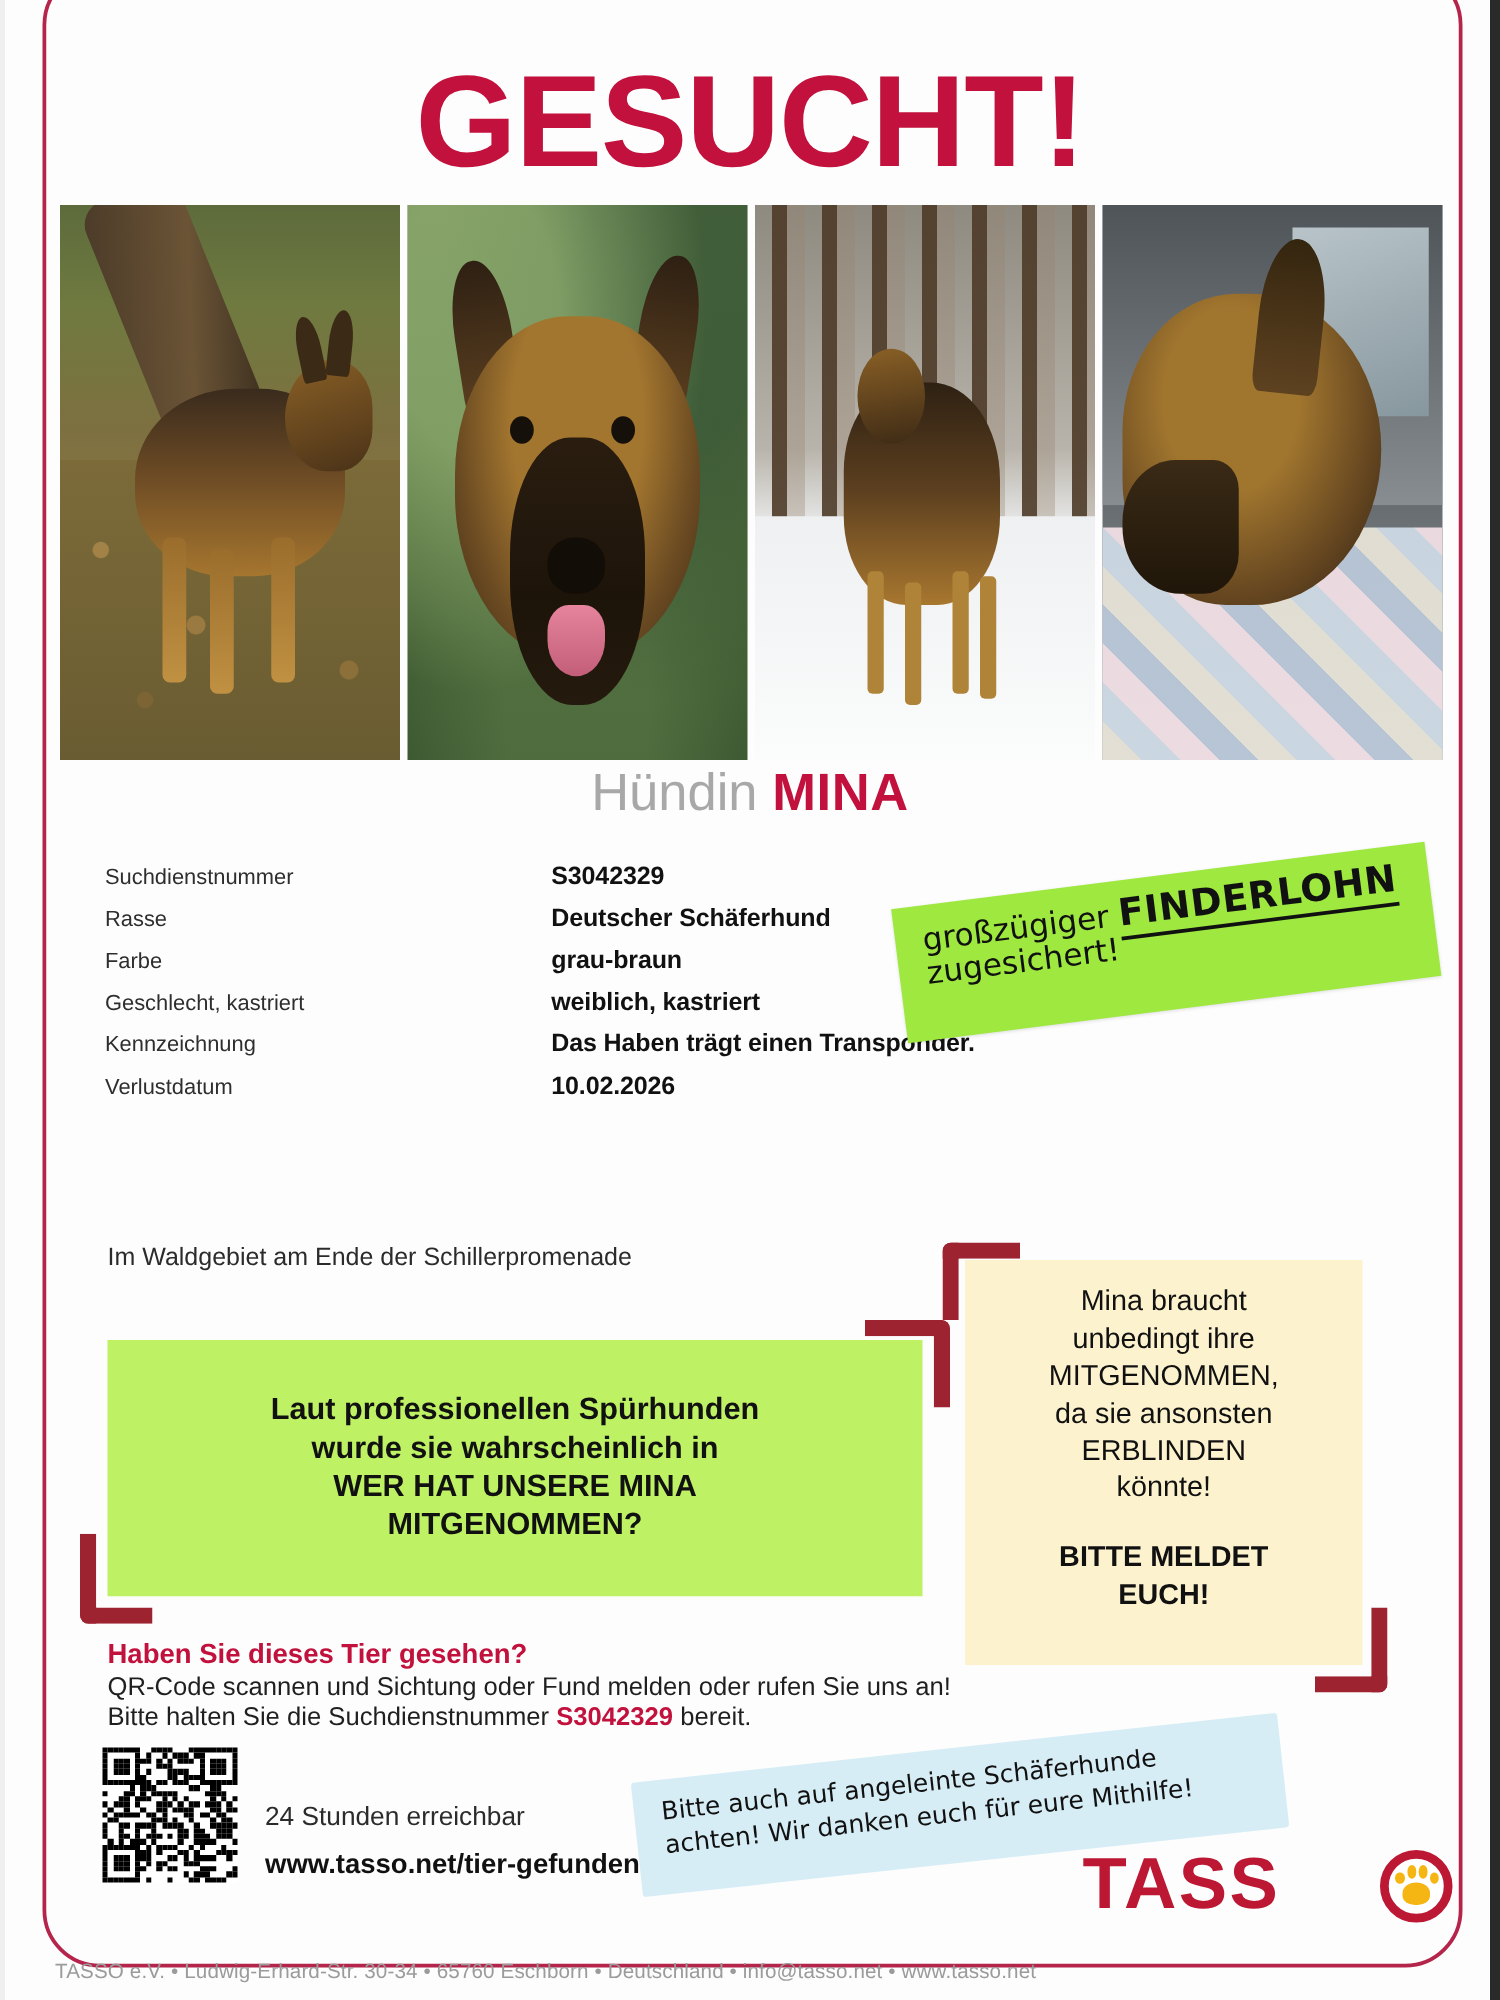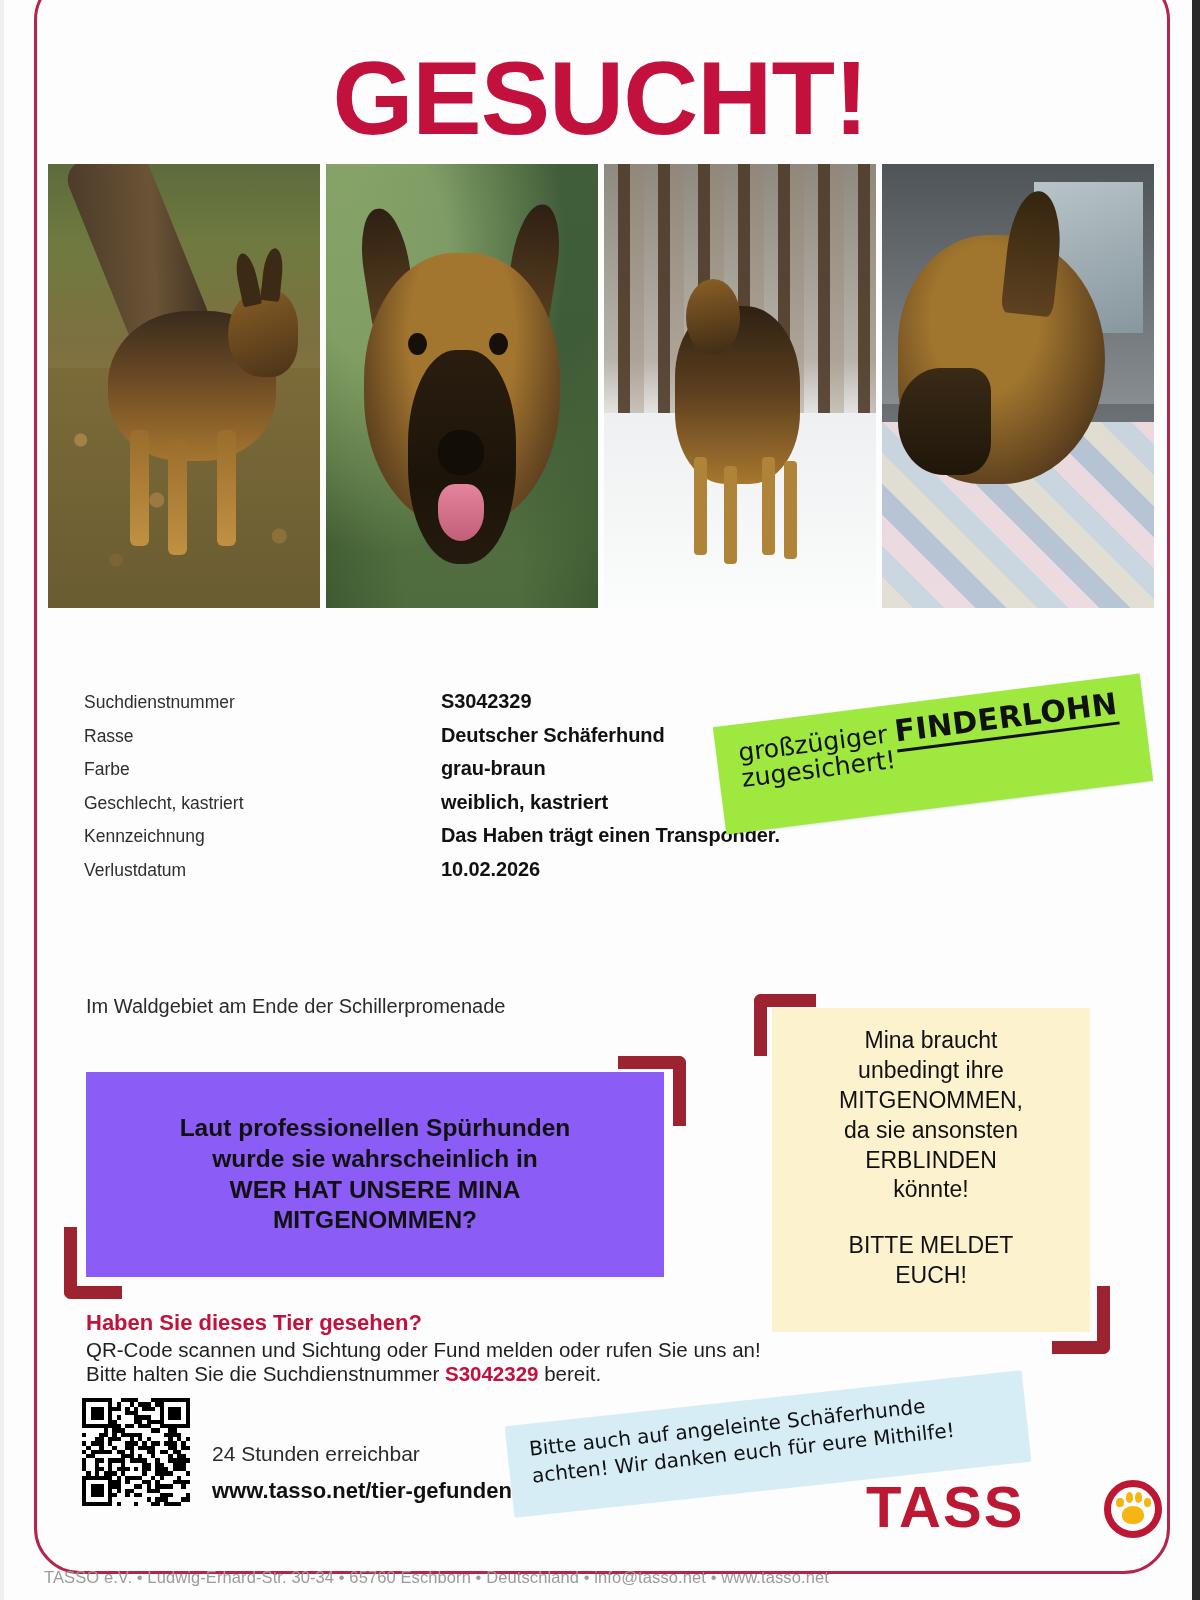--- a/index.html
+++ b/index.html
@@ -247,22 +247,22 @@
   .sg-strong {
     font-weight: 700; font-size: 30px;
     letter-spacing: .5px;
     border-bottom: 3px solid #111;
     padding-bottom: 1px;
   }
 
   
   .box-pink {
     position:absolute; left:86px; top:1072px;
-    width: 578px; height: 205px;
-    background:#8b5cf6;
+    width: 652px; height: 205px;
+    background:#bef264;
     display:flex; align-items:center; justify-content:center;
     text-align:center;
   }
   .box-pink .txt {
     font-size: 24.5px; font-weight: 700; color:#111; line-height:1.26;
     padding: 0 22px;
   }
   .bracket { position:absolute; pointer-events:none; }
   .br-tr { 
     right: -22px; top: -16px;
@@ -283,21 +283,21 @@
     position:absolute; left:772px; top:1008px;
     width: 318px; height: 324px;
     background:#fcf3ce;
     display:flex; align-items:flex-start; justify-content:center;
     text-align:center;
   }
   .box-yellow .txt {
     font-size: 23px; color:#111; line-height:1.30;
     padding: 18px 16px 0 16px;
   }
-  .box-yellow .bold { font-weight:400; }
+  .box-yellow .bold { font-weight:700; }
   .br-tl {
     left: -18px; top: -14px;
     width: 62px; height: 62px;
     border-top: 13px solid #9e2330;
     border-left: 13px solid #9e2330;
     border-top-left-radius: 7px;
   }
   .br-br {
     right: -20px; bottom: -22px;
     width: 58px; height: 68px;
@@ -433,20 +433,24 @@
     <div class="photo p4">
       <div class="cartop"></div>
         <div class="window"></div>
       <div class="quilt"></div>
       <div class="dog4"></div>
         <div class="ear4"></div>
         <div class="snout4"></div>
     </div>
   </div>
 
+  <div class="nameline">
+    <span class="n-pre">Hündin</span>
+    <span class="n-main">MINA</span>
+  </div>
 
   <div class="details">
     <div class="drow">
       <div class="dlabel">Suchdienstnummer</div>
       <div class="dvalue">S3042329</div>
     </div>
     <div class="drow">
       <div class="dlabel">Rasse</div>
       <div class="dvalue">Deutscher Schäferhund</div>
     </div>

